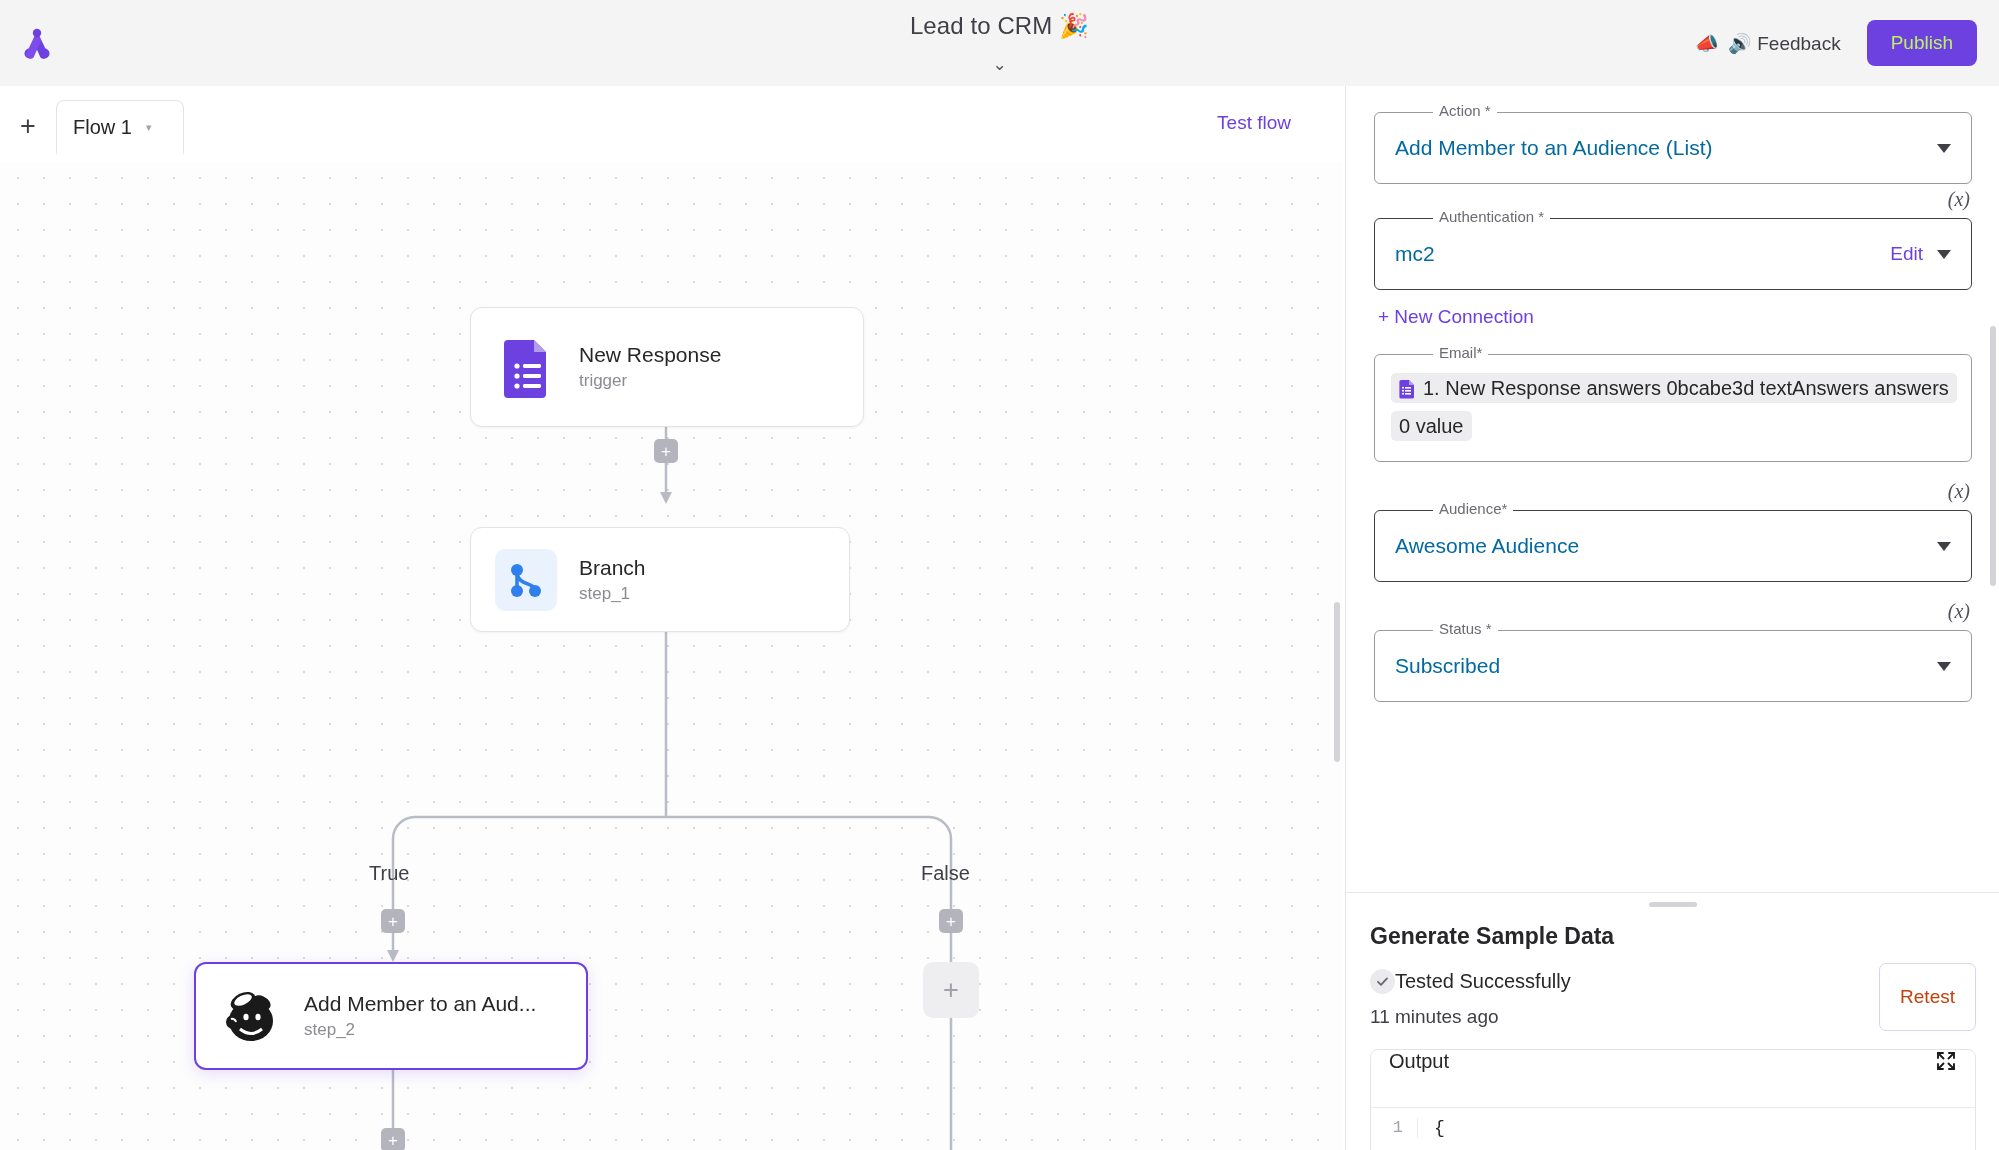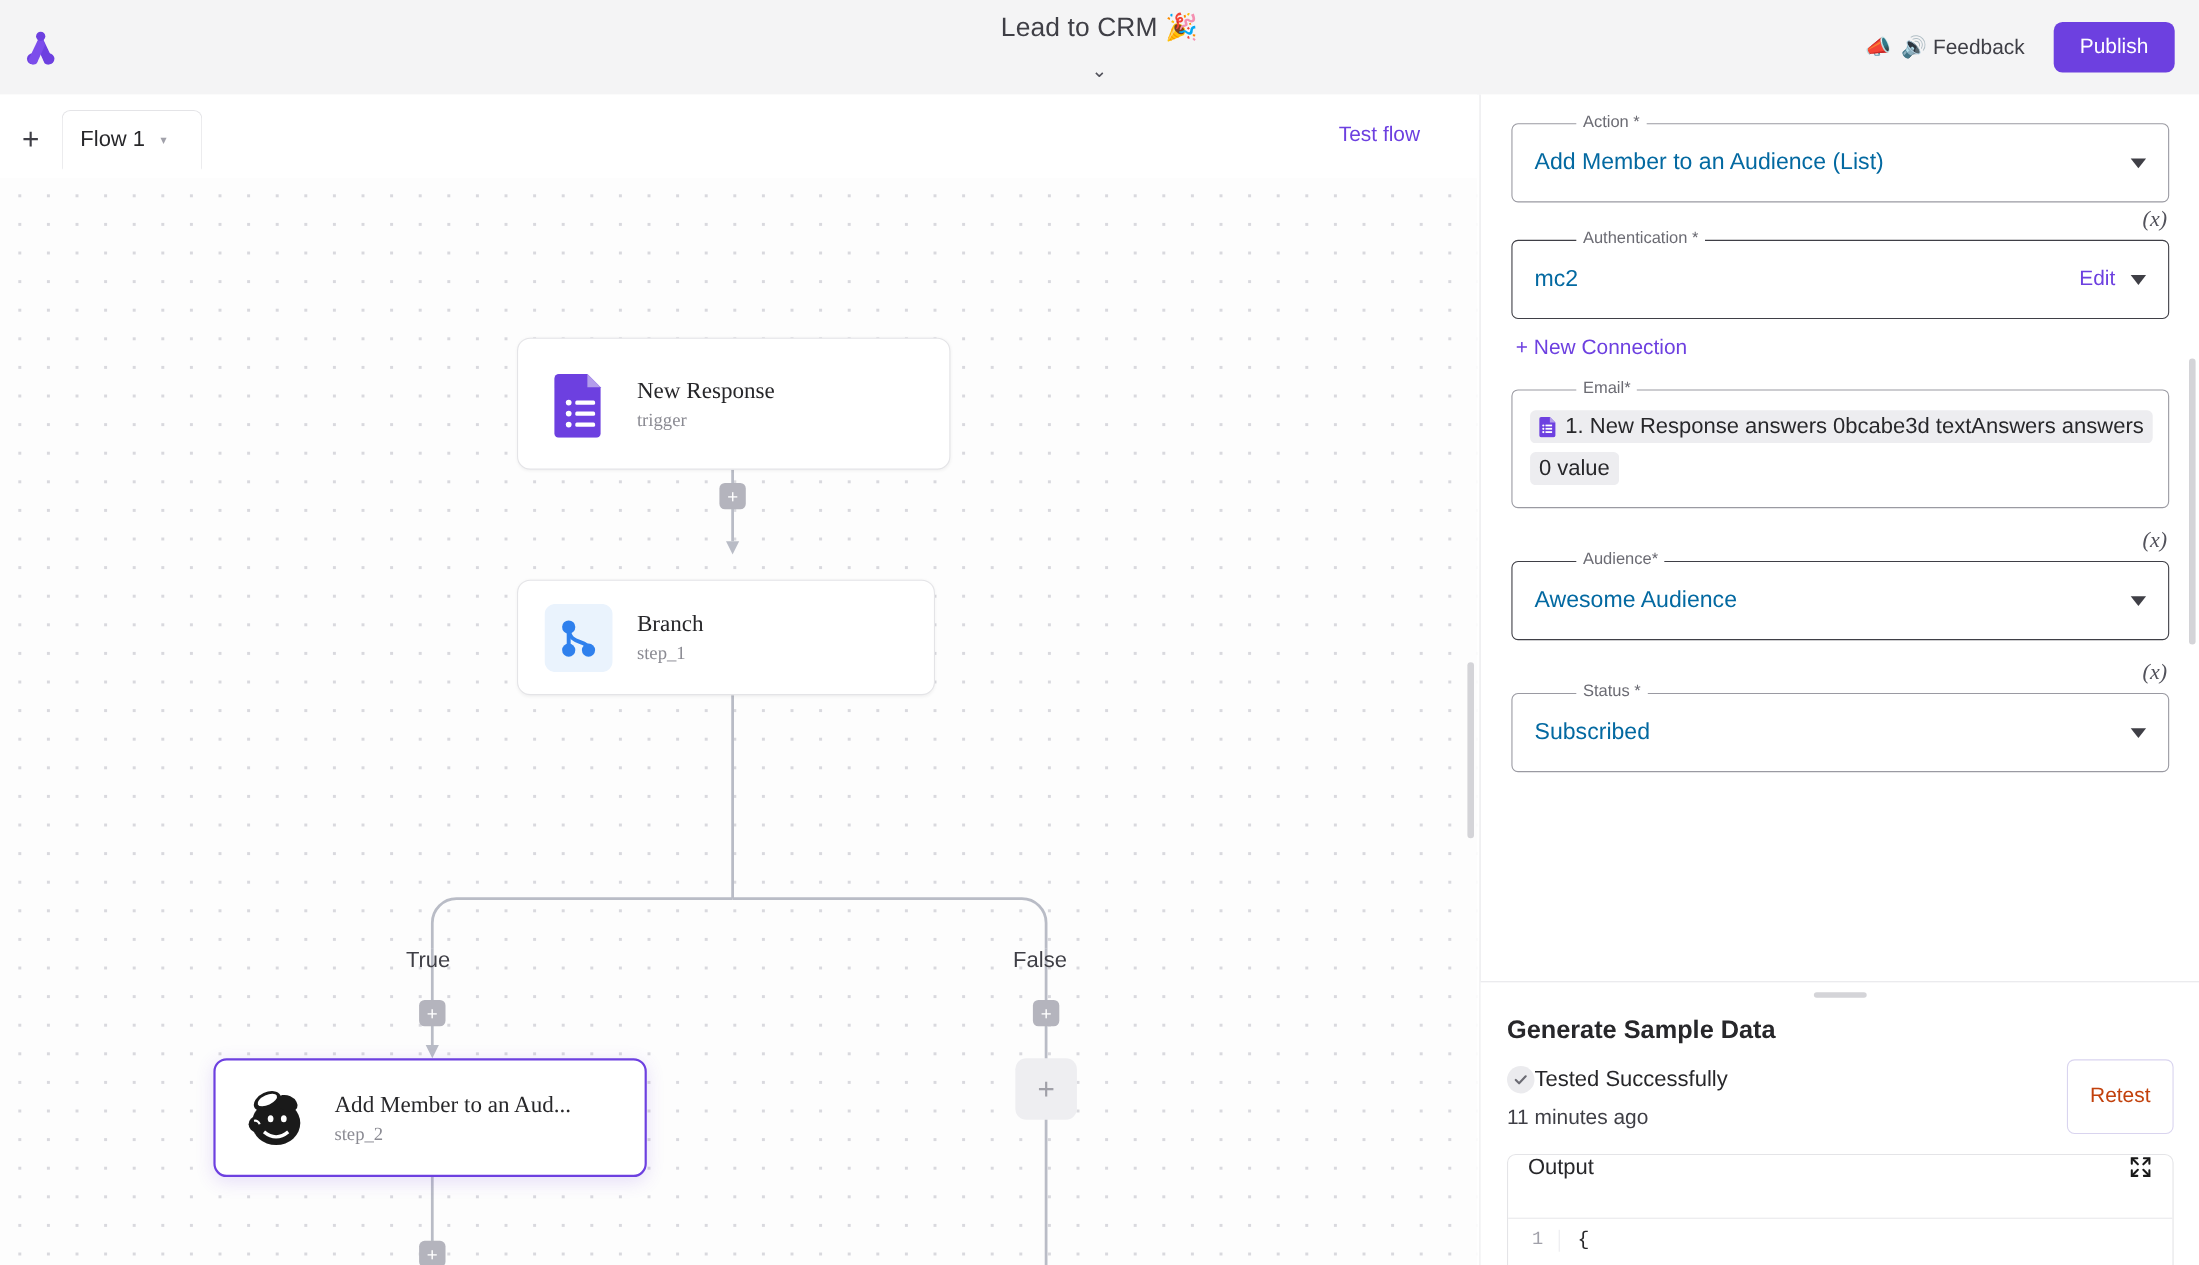--- a/index.html
+++ b/index.html
@@ -32,21 +32,21 @@
   .topbar-right {
     position: absolute; right: 22px; top: 0; height: 86px;
     display: flex; align-items: center; gap: 26px;
   }
   .feedback-btn {
     display: flex; align-items: center; gap: 9px;
     font-size: 19px; color: #3f3f46; background: transparent;
     border: none; cursor: pointer; font-family: inherit;
   }
   .publish-btn {
-    background: #6D40E0; color: #ffffff; border: none; border-radius: 8px;
+    background: #6D40E0; color: #bef264; border: none; border-radius: 8px;
     font-size: 19px; padding: 12px 24px; cursor: pointer; font-family: inherit;
   }
 
   
   .canvas-pane {
     position: absolute; left: 0; top: 86px; width: 1343px; height: 1064px;
     background: #ffffff; overflow: hidden;
   }
   .canvas-topbar {
     position: absolute; top: 0; left: 0; width: 1343px; height: 76px;
@@ -78,21 +78,20 @@
     background-size: 26px 26px;
     background-position: 5px 3px;
   }
   .canvas-svg { position: absolute; inset: 0; width: 1343px; height: 988px; }
 
   .node {
     position: absolute; background: #fff; border: 1px solid #e4e4e7;
     border-radius: 12px; display: flex; align-items: center; gap: 22px;
     padding: 0 24px; box-shadow: 0 1px 3px rgba(0,0,0,.05);
     cursor: pointer;
-    font-family: Liberation Serif, serif;
   }
   .node.selected {
     border: 2px solid #6D40E0;
     box-shadow: 0 4px 16px rgba(109,64,224,.16);
   }
   .node-icon { width: 62px; height: 62px; flex: 0 0 62px; }
   .node-texts { display: flex; flex-direction: column; gap: 4px; overflow: hidden; }
   .node-title { font-size: 21px; color: #27272a; white-space: nowrap; }
   .node-sub { font-size: 17px; color: #8b8b93; }
 

